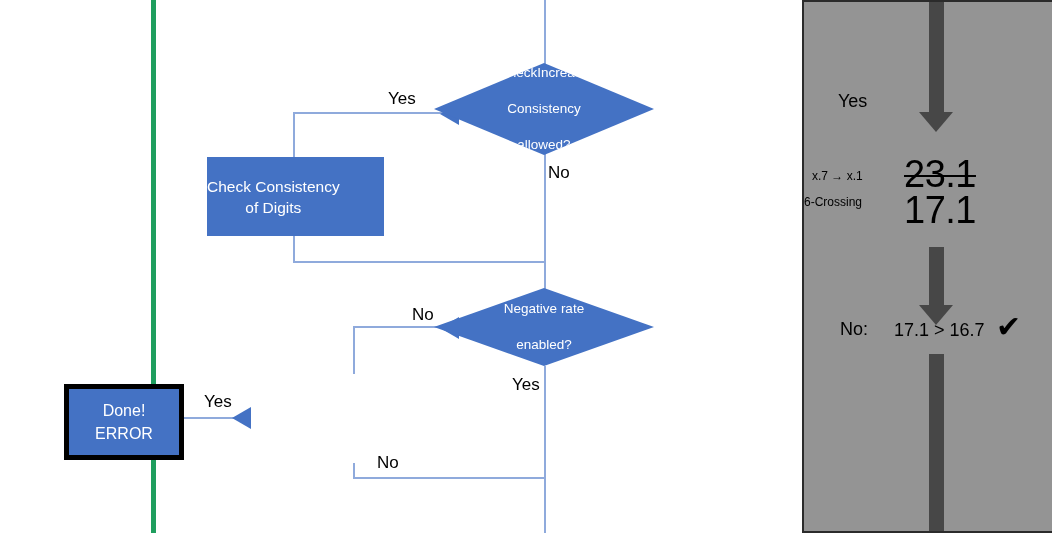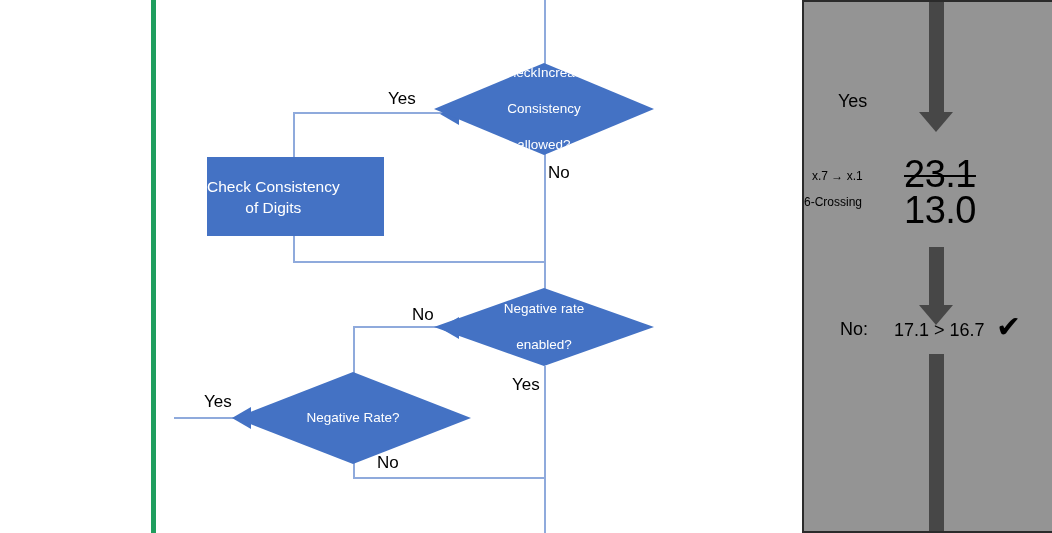--- a/index.html
+++ b/index.html
@@ -193,44 +193,45 @@
     </span>
   </div>
 
   <div class="diamond" style="left:434px; top:288px; width:220px; height:78px;">
     <span>
       <span>Negative rate</span><br>
       <span>enabled?</span>
     </span>
   </div>
 
-  <div class="diamond" style="left:235px; top:372px; width:236px; height:92px;">
-    <span>Negative Rate?</span>
-  </div>
-
+
+  <div class="error-box" style="left:64px; top:384px; width:110px; height:66px;">
+    <span>Done!</span>
+    <span>ERROR</span>
+  </div>
 
   <div class="edge-label" style="left:388px; top:89px;">Yes</div>
   <div class="edge-label" style="left:548px; top:163px;">No</div>
   <div class="edge-label" style="left:412px; top:305px;">No</div>
   <div class="edge-label" style="left:512px; top:375px;">Yes</div>
   <div class="edge-label" style="left:204px; top:392px;">Yes</div>
   <div class="edge-label" style="left:377px; top:453px;">No</div>
 
   <div class="gray-panel">
 
     <div class="gp-arrow-shaft" style="left:125px; top:0px; height:110px;"></div>
     <div class="gp-arrow-head" style="left:115px; top:110px;"></div>
 
     <div class="gp-text gp-yes" style="left:34px; top:89px;">Yes</div>
 
     <div class="gp-text gp-small" style="left:8px; top:164px;">x.7 → x.1</div>
     <div class="gp-text gp-small" style="left:0px; top:190px;">6-Crossing</div>
 
     <div class="gp-text gp-big gp-strike" style="left:100px; top:152px;">23.1</div>
-    <div class="gp-text gp-big" style="left:100px; top:188px;">13.0</div>
+    <div class="gp-text gp-big" style="left:100px; top:188px;">17.1</div>
 
     <div class="gp-arrow-shaft" style="left:125px; top:245px; height:60px;"></div>
     <div class="gp-arrow-head" style="left:115px; top:303px;"></div>
 
     <div class="gp-text gp-row" style="left:36px; top:317px;">No:</div>
     <div class="gp-text gp-row" style="left:90px; top:318px;">17.1 &gt; 16.7</div>
     <div class="gp-text gp-check" style="left:192px; top:310px;">✔</div>
 
     <div class="gp-arrow-shaft" style="left:125px; top:352px; height:181px;"></div>
   </div>

